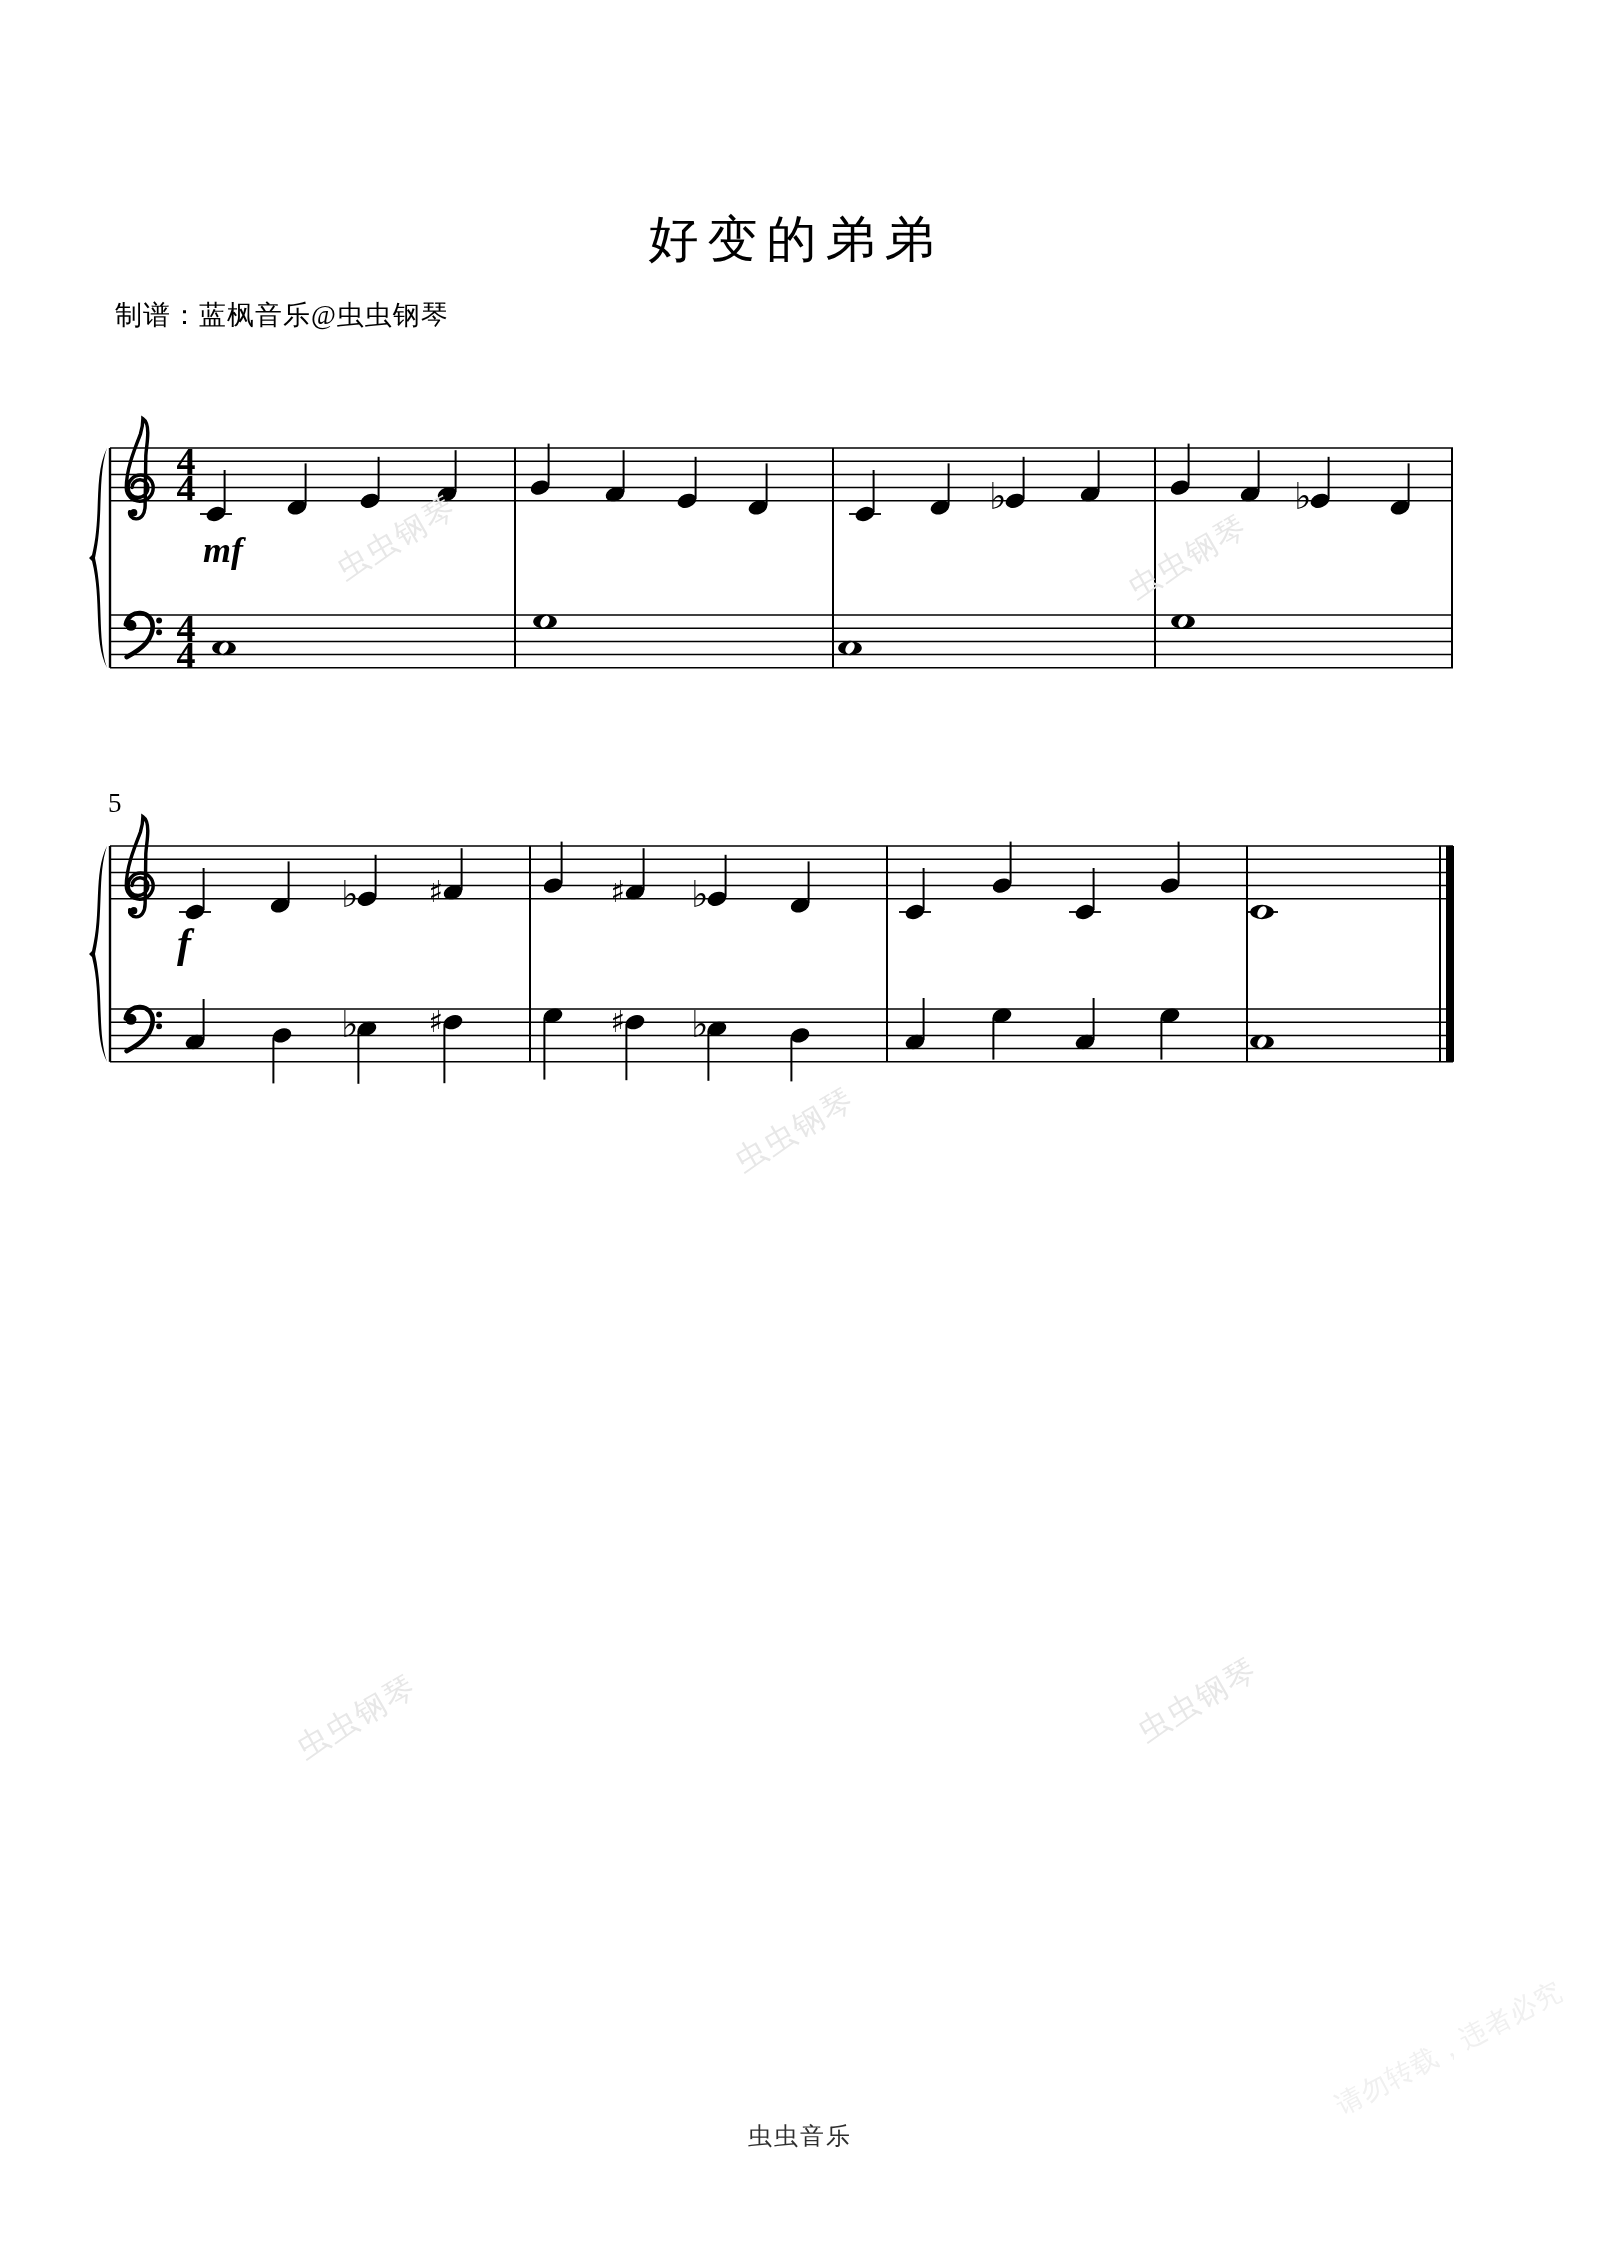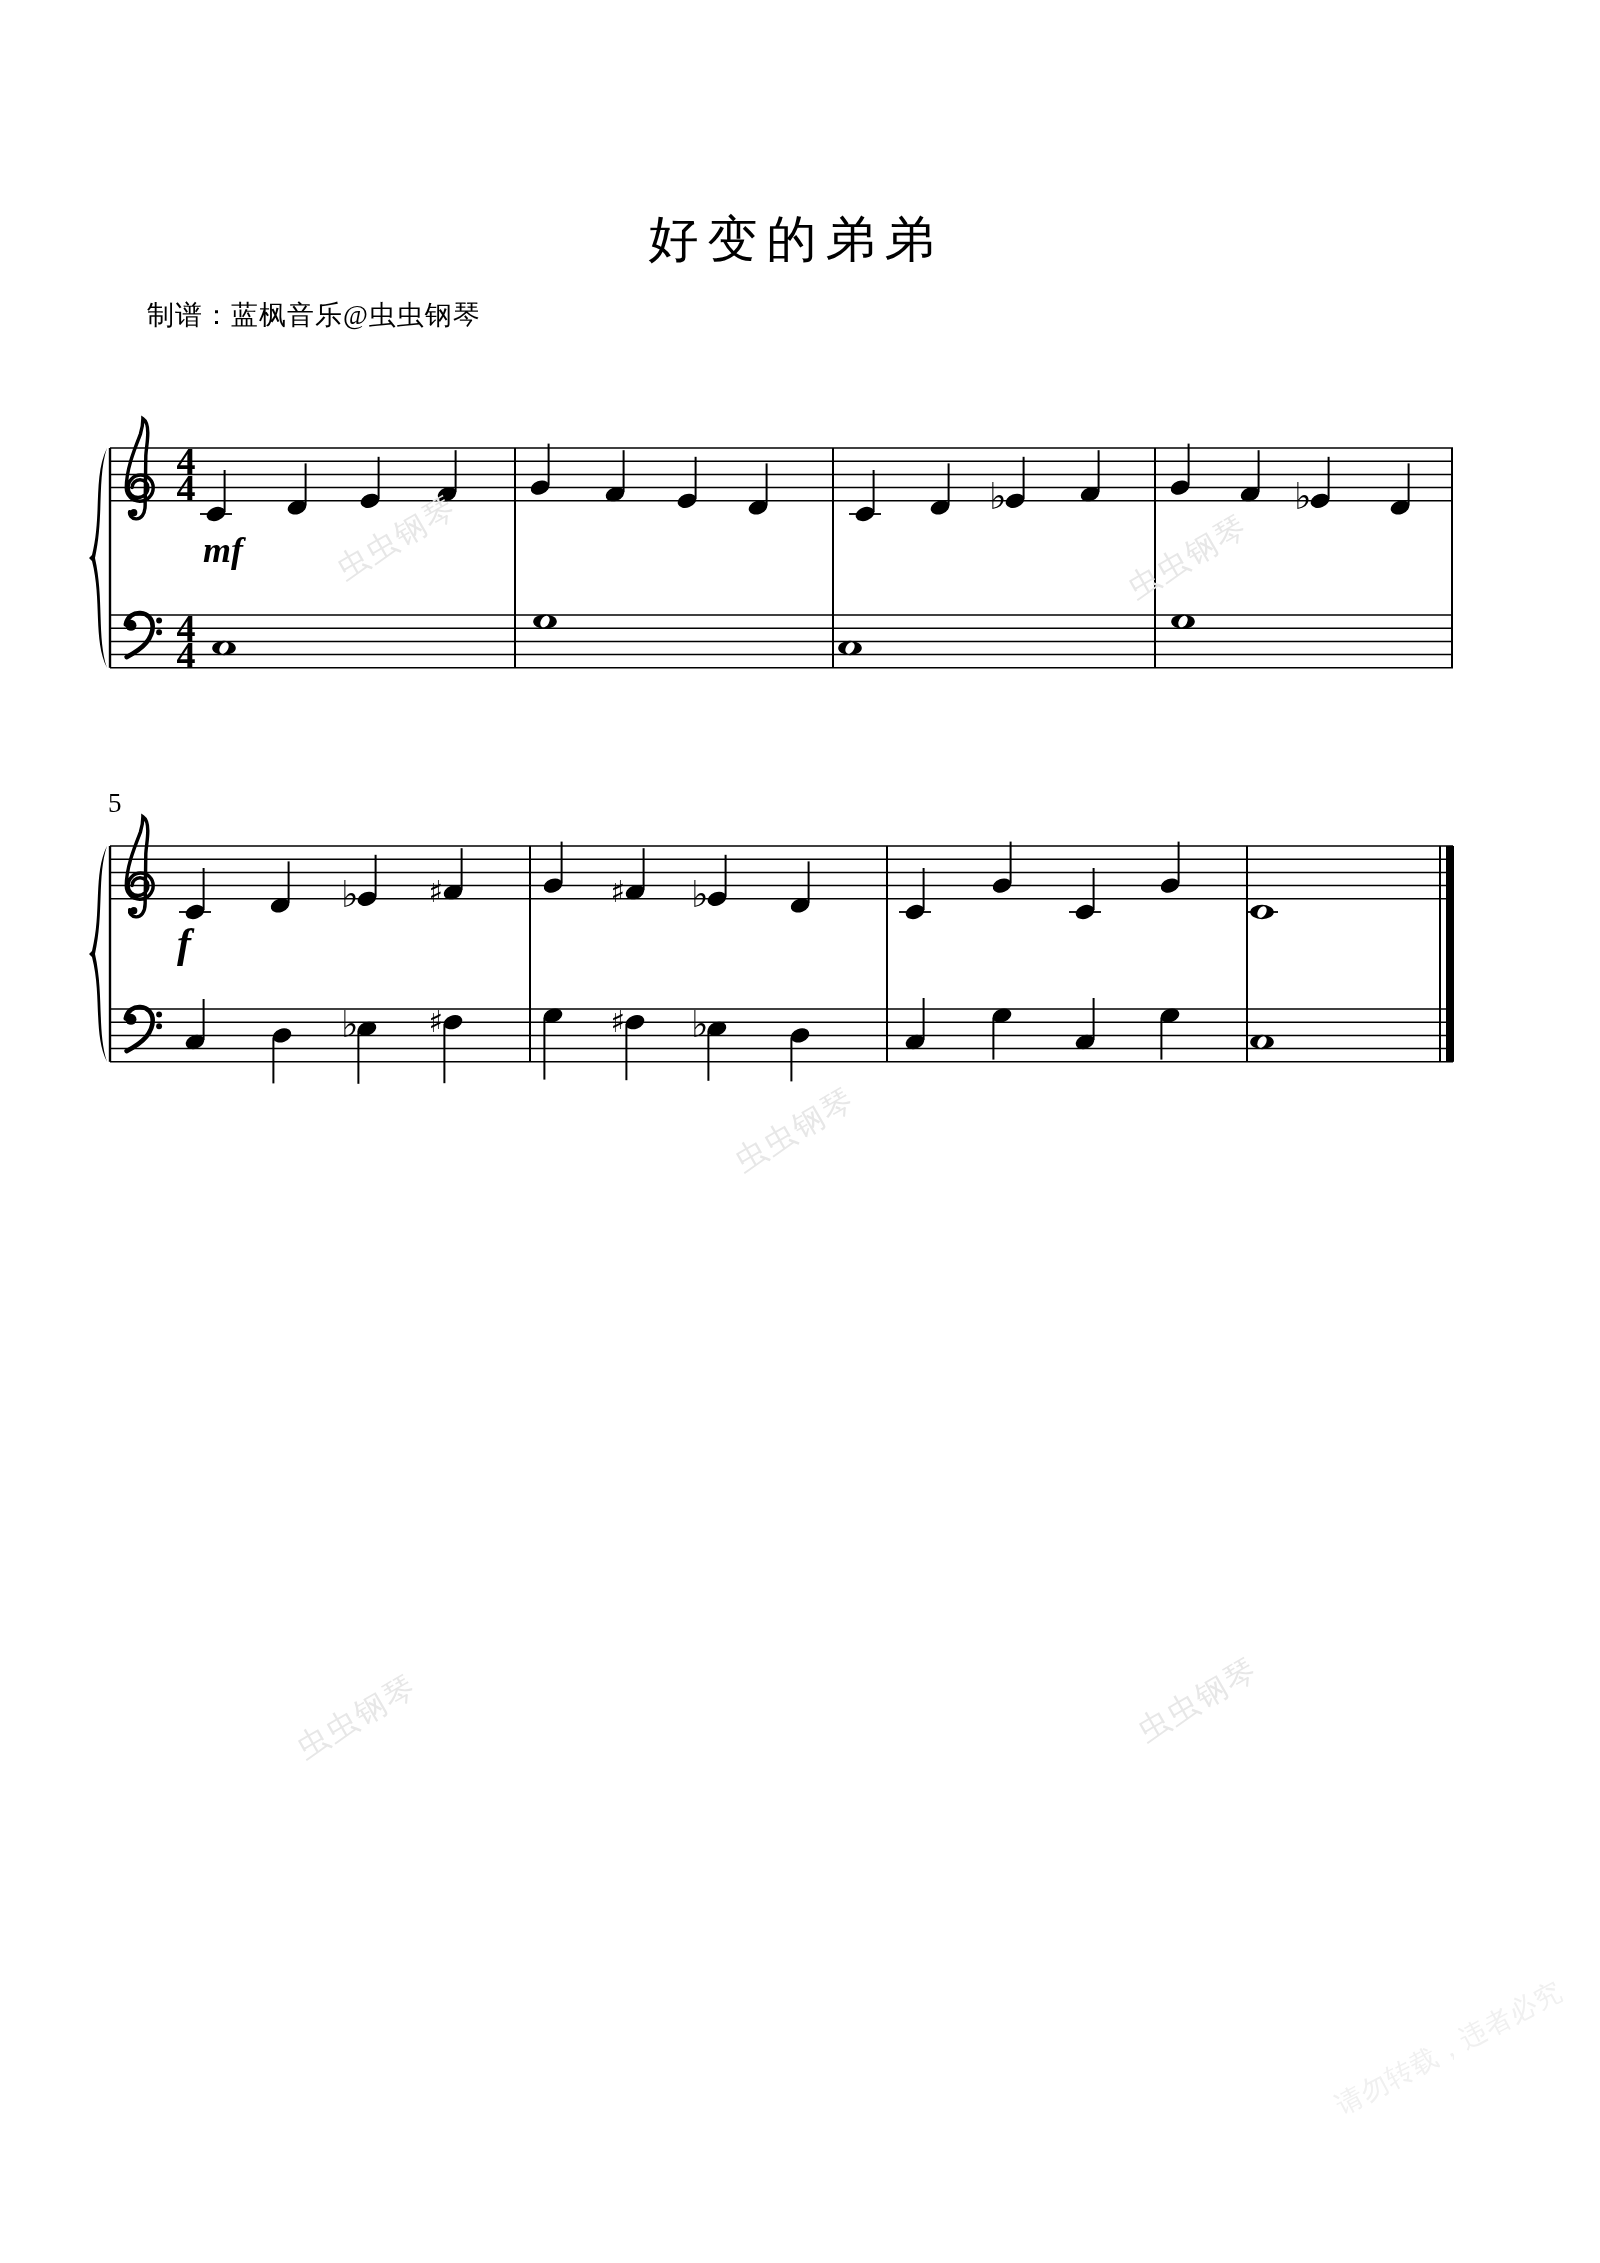--- a/index.html
+++ b/index.html
@@ -1,20 +1,20 @@
 <!DOCTYPE html>
 <html><head>
 <meta charset="utf-8">
 <style>
   html,body{margin:0;padding:0;background:#888;}
   .page{position:relative;width:1600px;height:2263px;background:#ffffff;overflow:hidden;
         font-family:"Liberation Serif","DejaVu Serif",serif;color:#000;}
   .title{position:absolute;top:175px;left:0;width:1592px;text-align:center;
          font-size:50px;font-weight:400;letter-spacing:9px;line-height:1.2;}
-  .credit{position:absolute;top:297px;left:115px;font-size:27px;letter-spacing:1px;margin-left:32px;}
+  .credit{position:absolute;top:297px;left:115px;font-size:27px;letter-spacing:1px;}
   .footer{position:absolute;top:2120px;left:0;width:1600px;text-align:center;
           font-size:24px;color:#2e2e2e;letter-spacing:2px;}
   .wm{position:absolute;white-space:nowrap;font-size:31px;color:#e7e7e7;
       font-family:"Liberation Sans","DejaVu Sans",sans-serif;
       transform:translate(-50%,-50%) rotate(-30deg);letter-spacing:2px;}
   .wm-corner{position:absolute;white-space:nowrap;font-size:27px;color:#f0f0f0;
       font-family:"Liberation Sans","DejaVu Sans",sans-serif;
       transform:translate(-50%,-50%) rotate(-28deg);letter-spacing:1px;}
   svg#score-svg{position:absolute;left:0;top:0;}
 </style>
@@ -291,19 +291,20 @@
           <line x1="1246" y1="912" x2="1278" y2="912" stroke="#000" stroke-width="1.8"></line>
           <ellipse cx="1262" cy="912" rx="11.8" ry="7.2" fill="#000"></ellipse>
           <ellipse cx="1262" cy="912" rx="6.2" ry="4.1" fill="#fff" transform="rotate(-60 1262 912)"></ellipse>
         </g>
         <g>
           <ellipse cx="1262" cy="1042" rx="11.8" ry="7.2" fill="#000"></ellipse>
           <ellipse cx="1262" cy="1042" rx="6.2" ry="4.1" fill="#fff" transform="rotate(-60 1262 1042)"></ellipse>
         </g>
       </g>
     </svg>
+  <div class="footer">虫虫音乐</div>
 <div class="wm" style="left: 397px; top: 538px;">虫虫钢琴</div>
     <div class="wm" style="left: 1188px; top: 557px;">虫虫钢琴</div>
     <div class="wm" style="left: 795px; top: 1130px;">虫虫钢琴</div>
     <div class="wm" style="left: 357px; top: 1717px;">虫虫钢琴</div>
     <div class="wm" style="left: 1198px; top: 1700px;">虫虫钢琴</div>
     <div class="wm-corner" style="left: 1449px; top: 2048px;">请勿转载，违者必究</div>
   </div>
 
 </body></html>

